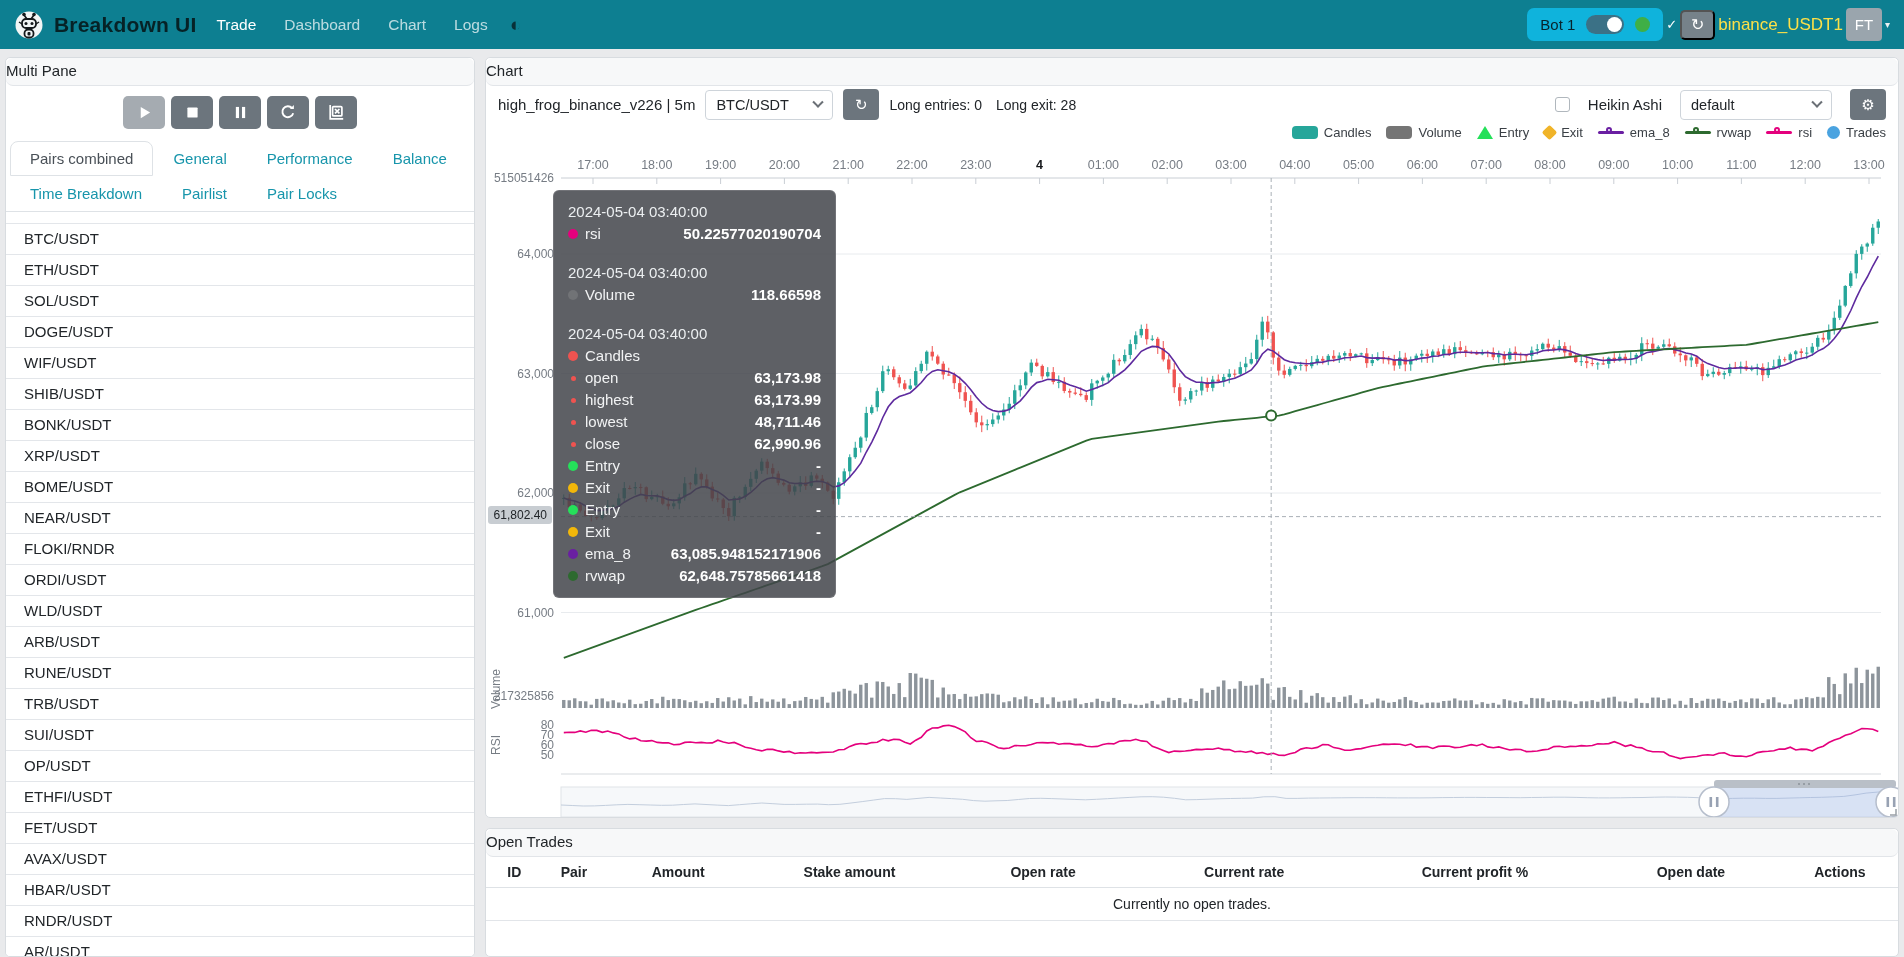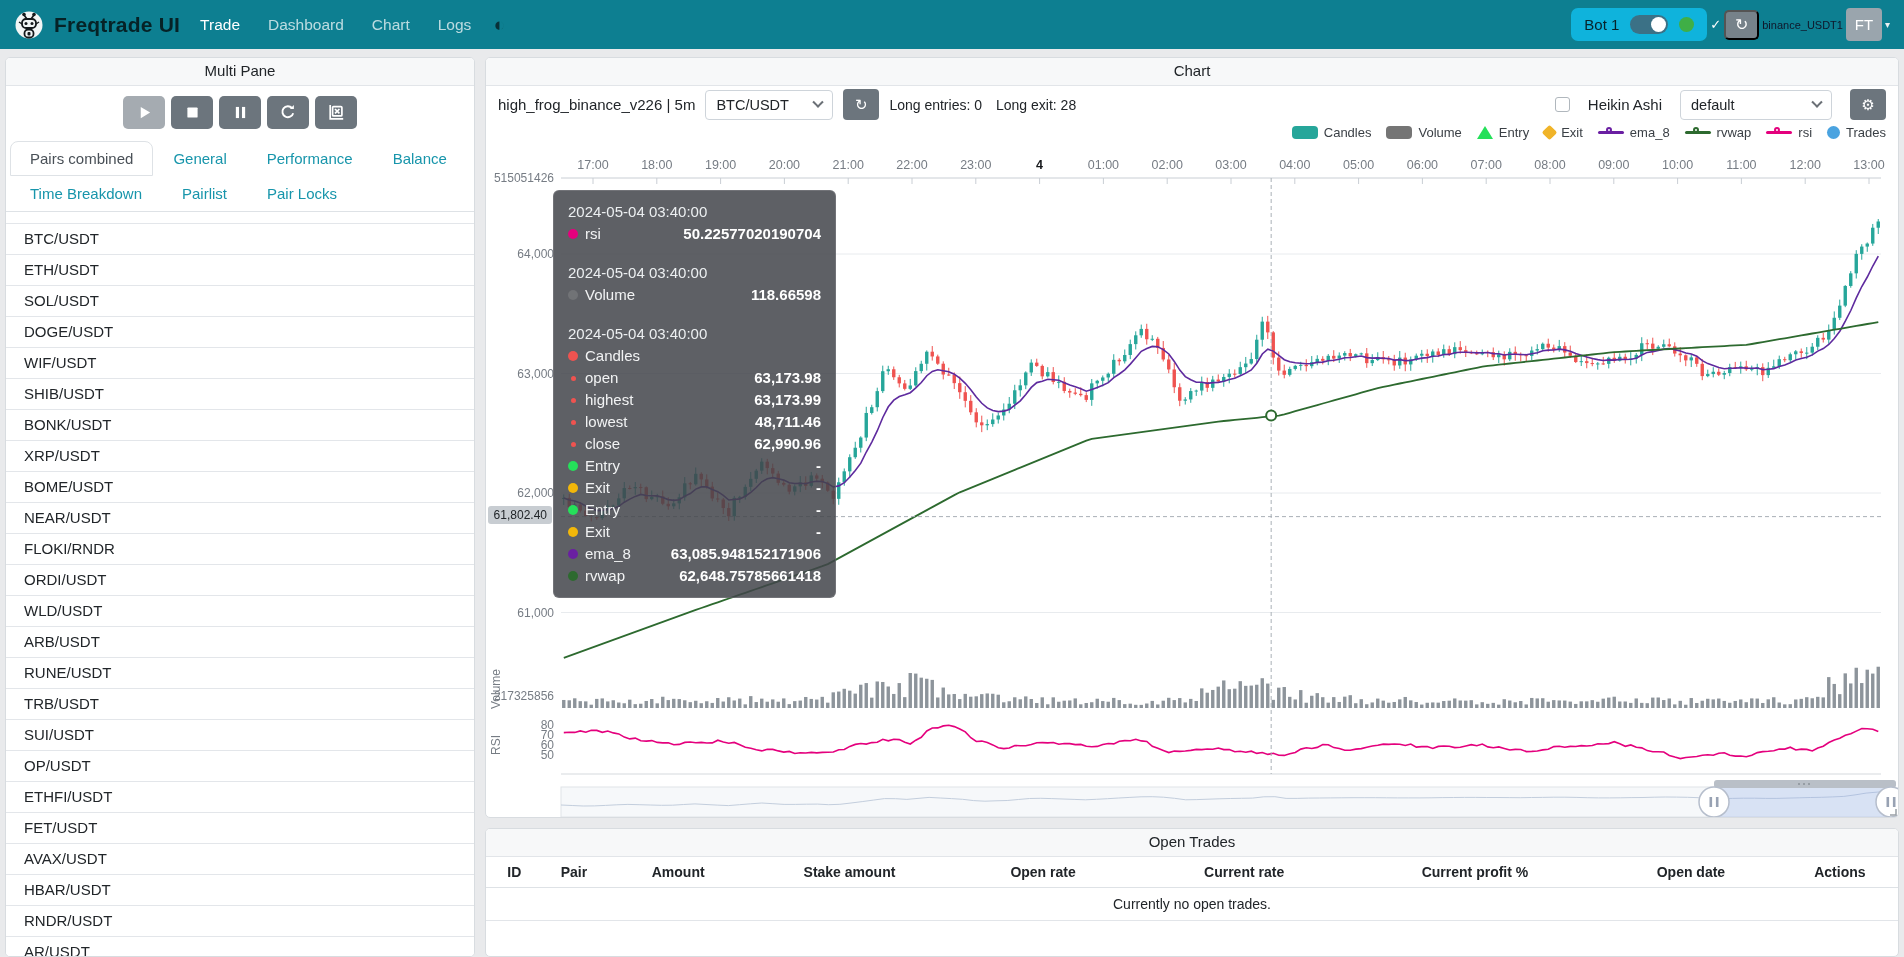--- a/index.html
+++ b/index.html
@@ -15,32 +15,32 @@
   .nav-link.active { color:#fff; }
   .theme-toggle { color:#083038; font-size:19px; cursor:pointer; margin-left:2px; }
   .nav-right { margin-left:auto; display:flex; align-items:center; gap:3px; }
   .bot-badge { background:#0fb3dc; border-radius:7px; padding:7px 13px; display:flex; align-items:center; gap:11px; }
   .bot-badge .bot-label { color:#07232b; font-size:15px; }
   .toggle { width:38px; height:19px; background:#3b7186; border-radius:10px; position:relative; cursor:pointer; }
   .toggle .knob { position:absolute; right:2px; top:2px; width:15px; height:15px; border-radius:50%; background:#fff; }
   .status-dot { width:15px; height:15px; border-radius:50%; background:#3faf46; }
   .nav-check { font-size:13px; color:#fff; }
   .nav-reload { width:35px; height:30px; background:#76828a; border-radius:5px; display:flex; align-items:center; justify-content:center; font-size:16px; color:#fff; cursor:pointer; }
-  .login-info { font-size:11px; color:#0f172a; }
+  .login-info { font-size:17px; color:#fde047; }
   .avatar { width:36px; height:33px; background:#9aa5ad; border-radius:4px; display:flex; align-items:center; justify-content:center; font-size:15px; color:#fff; }
   .caret { font-size:10px; color:#e8f0f2; }
 
   
   .main { display:flex; gap:10px; padding:8px 5px 0; height:908px; }
   .panel { background:#fff; border:1px solid #d8dce0; border-radius:5px; overflow:hidden; }
   .left-panel { width:470px; height:900px; display:flex; flex-direction:column; }
   .right-col { flex:1; display:flex; flex-direction:column; gap:10px; }
   .chart-panel { height:761px; }
   .trades-panel { flex:1; }
-  .panel-head { background:#f7f8f9; border-bottom:1px solid #e2e5e9; text-align:center; padding:4px 0; font-size:15px; height:28px; }
+  .panel-head { background:#f7f8f9; border-bottom:1px solid #e2e5e9; text-align:left; padding:4px 0; font-size:15px; height:28px;border-radius:7px; }
 
   
   .controls-row { display:flex; justify-content:center; gap:6px; padding:10px 0 12px; }
   .ctl { width:42px; height:33px; border-radius:5px; background:#6c757d; border:none; display:flex; align-items:center; justify-content:center; cursor:pointer; }
   .ctl.disabled { background:#a5abb1; }
   .tabs { display:flex; flex-wrap:wrap; border-bottom:1px solid #dee2e6; padding:0 4px; }
   .tab { padding:8px 19px; font-size:15px; color:#1795ab; cursor:pointer; border:1px solid transparent; }
   .tab.active { color:#495057; background:#fff; border-color:#dee2e6; border-radius:8px 8px 0 0; }
   .pair-list { margin-top:11px; overflow:hidden; }
   .pair-row { padding:5px 18px; font-size:15px; border-top:1px solid #e3e6ea; line-height:20px; cursor:pointer; background:#fff; }
@@ -101,21 +101,21 @@
         <circle cx="10" cy="5.5" r="1.8" fill="#14181b"></circle>
           <circle cx="20" cy="5.5" r="1.8" fill="#14181b"></circle>
         <rect x="8" y="10" width="14" height="9" rx="4" fill="none" stroke="#14181b" stroke-width="1.8"></rect>
         <circle cx="12" cy="14.5" r="1.5" fill="#14181b"></circle>
           <circle cx="18" cy="14.5" r="1.5" fill="#14181b"></circle>
         <rect x="10.5" y="20.5" width="9" height="8" rx="3.5" fill="none" stroke="#14181b" stroke-width="1.8"></rect>
         <rect x="13.5" y="23" width="3" height="3.5" rx="1" fill="#14181b"></rect>
         <path d="M5 13l3 2M25 13l-3 2" stroke="#14181b" stroke-width="1.4"></path>
       </svg>
     </span>
-    <span class="brand-text">Freqtrade UI</span>
+    <span class="brand-text">Breakdown UI</span>
   </div>
   <div class="nav-links" id="nav-links">
       <span class="nav-link active">Trade</span>
       <span class="nav-link">Dashboard</span>
       <span class="nav-link">Chart</span>
       <span class="nav-link">Logs</span>
     </div>
   <span class="theme-toggle">◐</span>
   <div class="nav-right">
     <div class="bot-badge">

